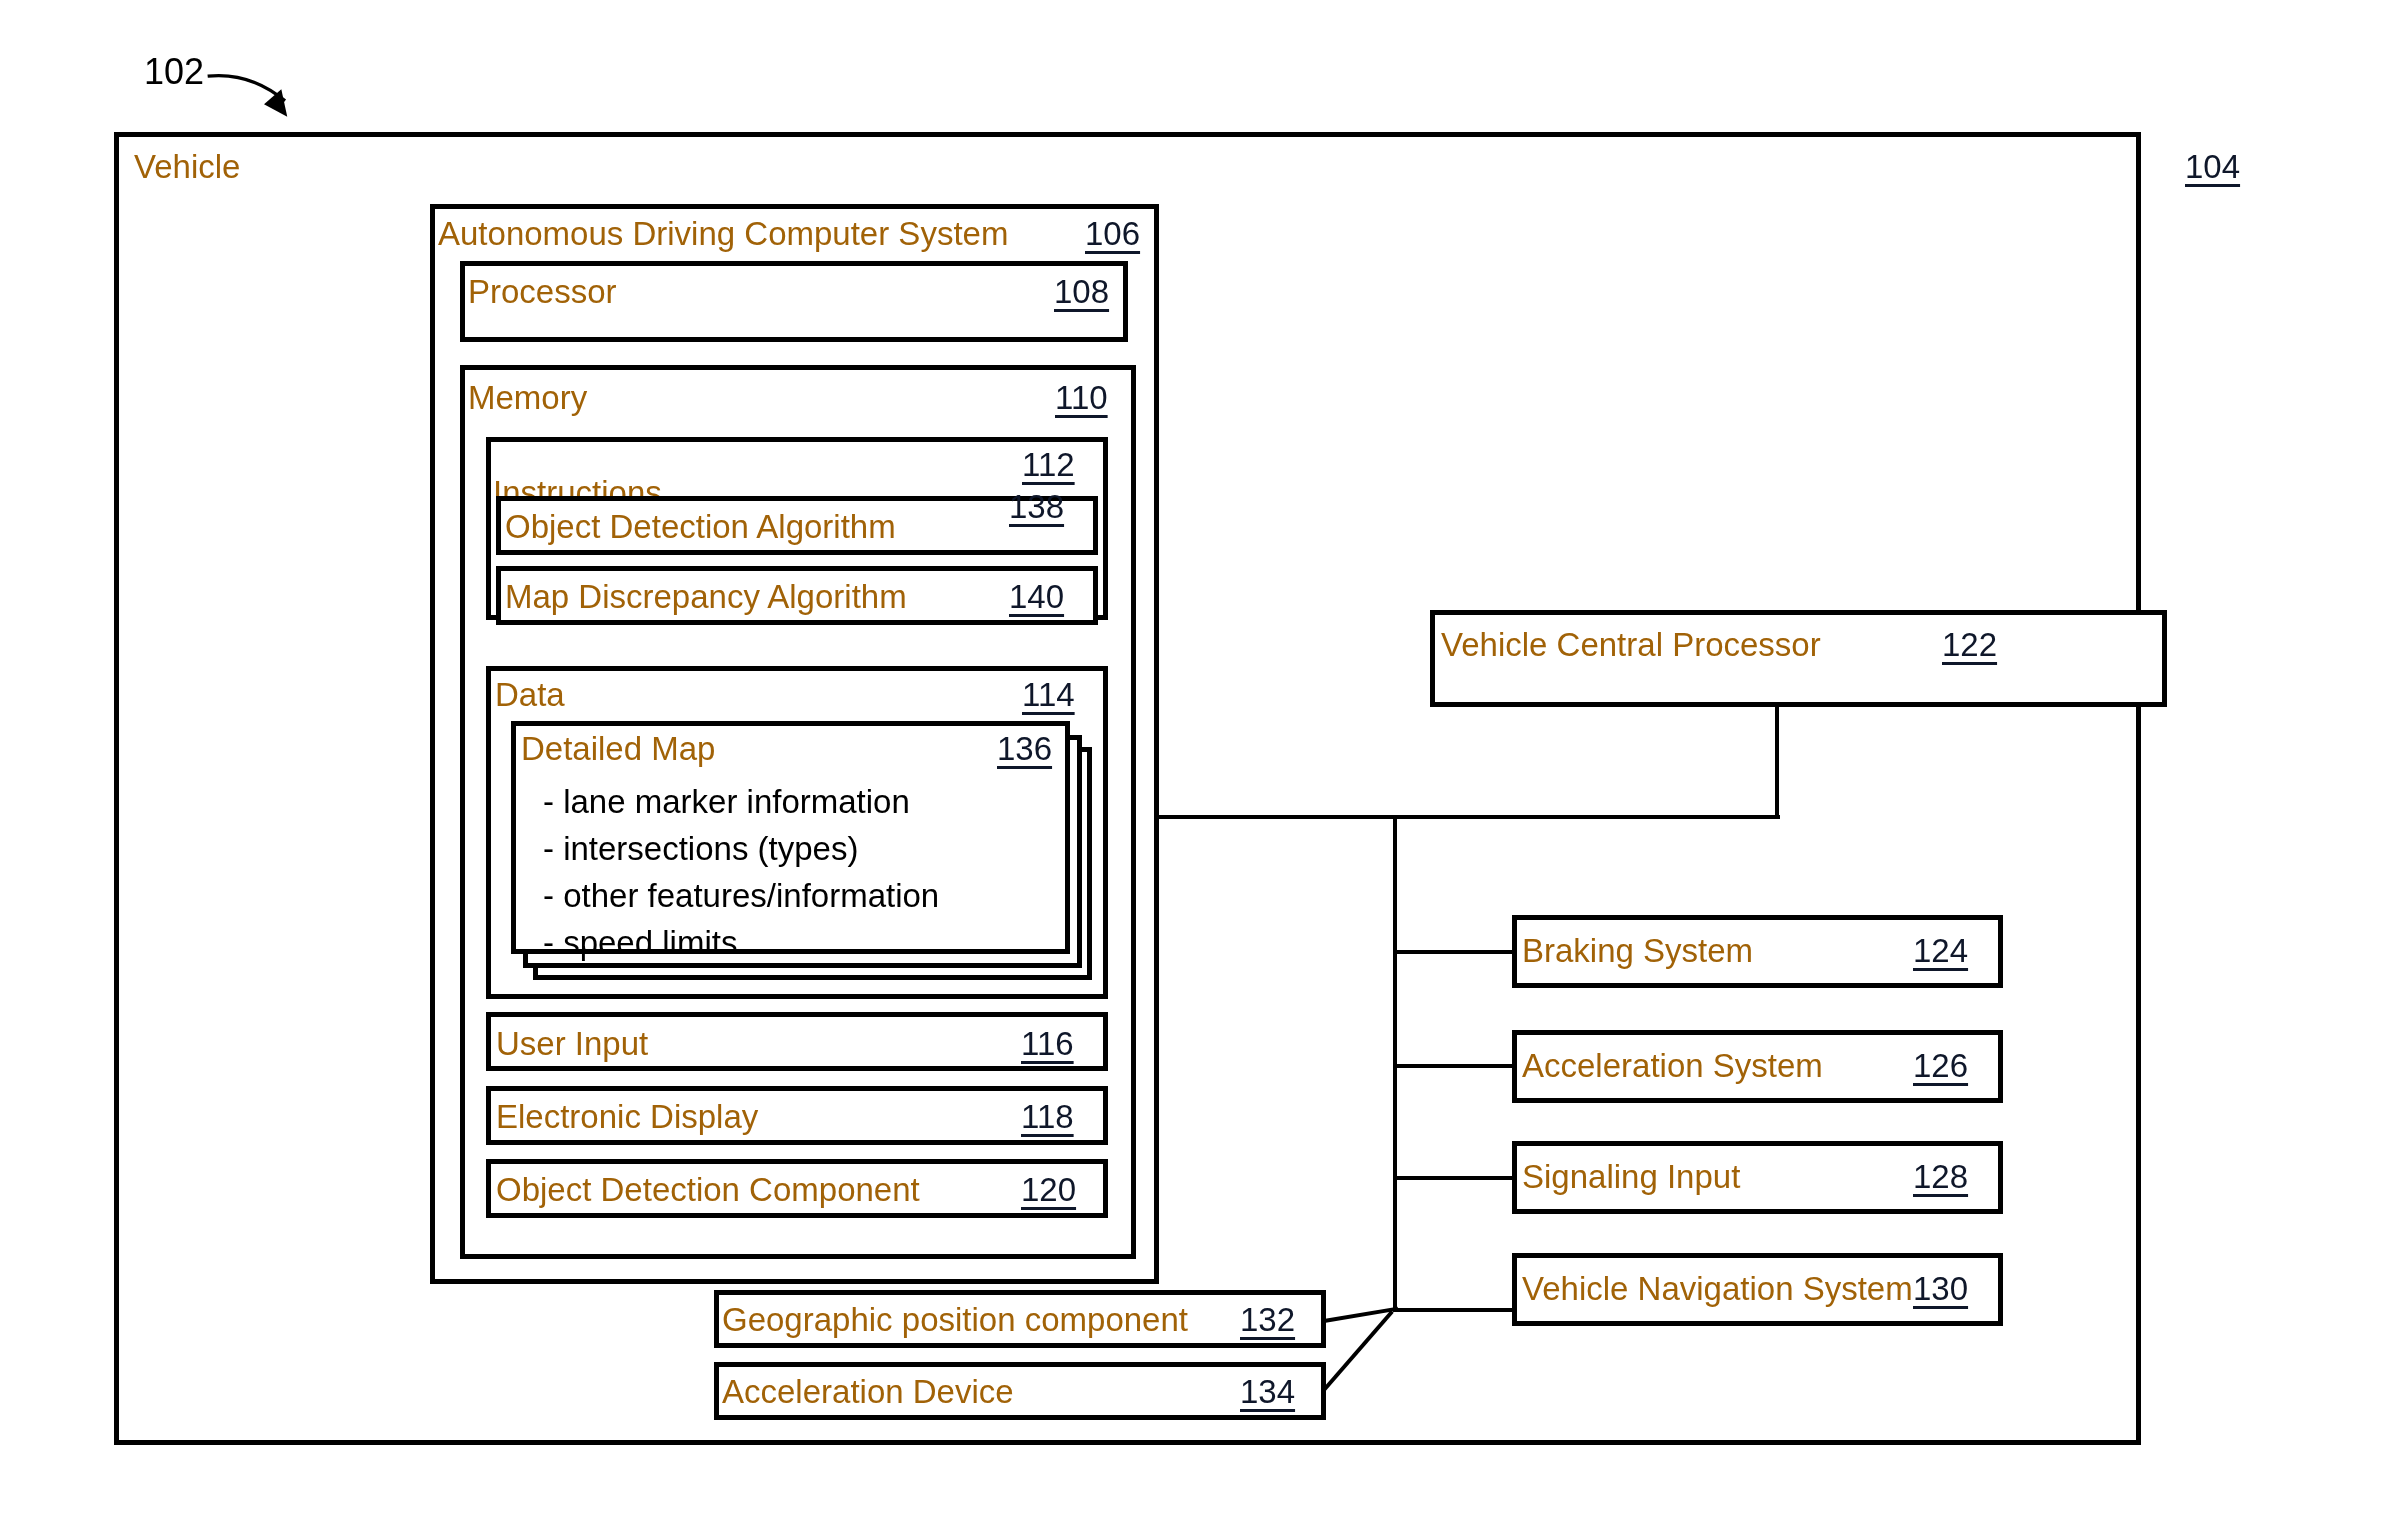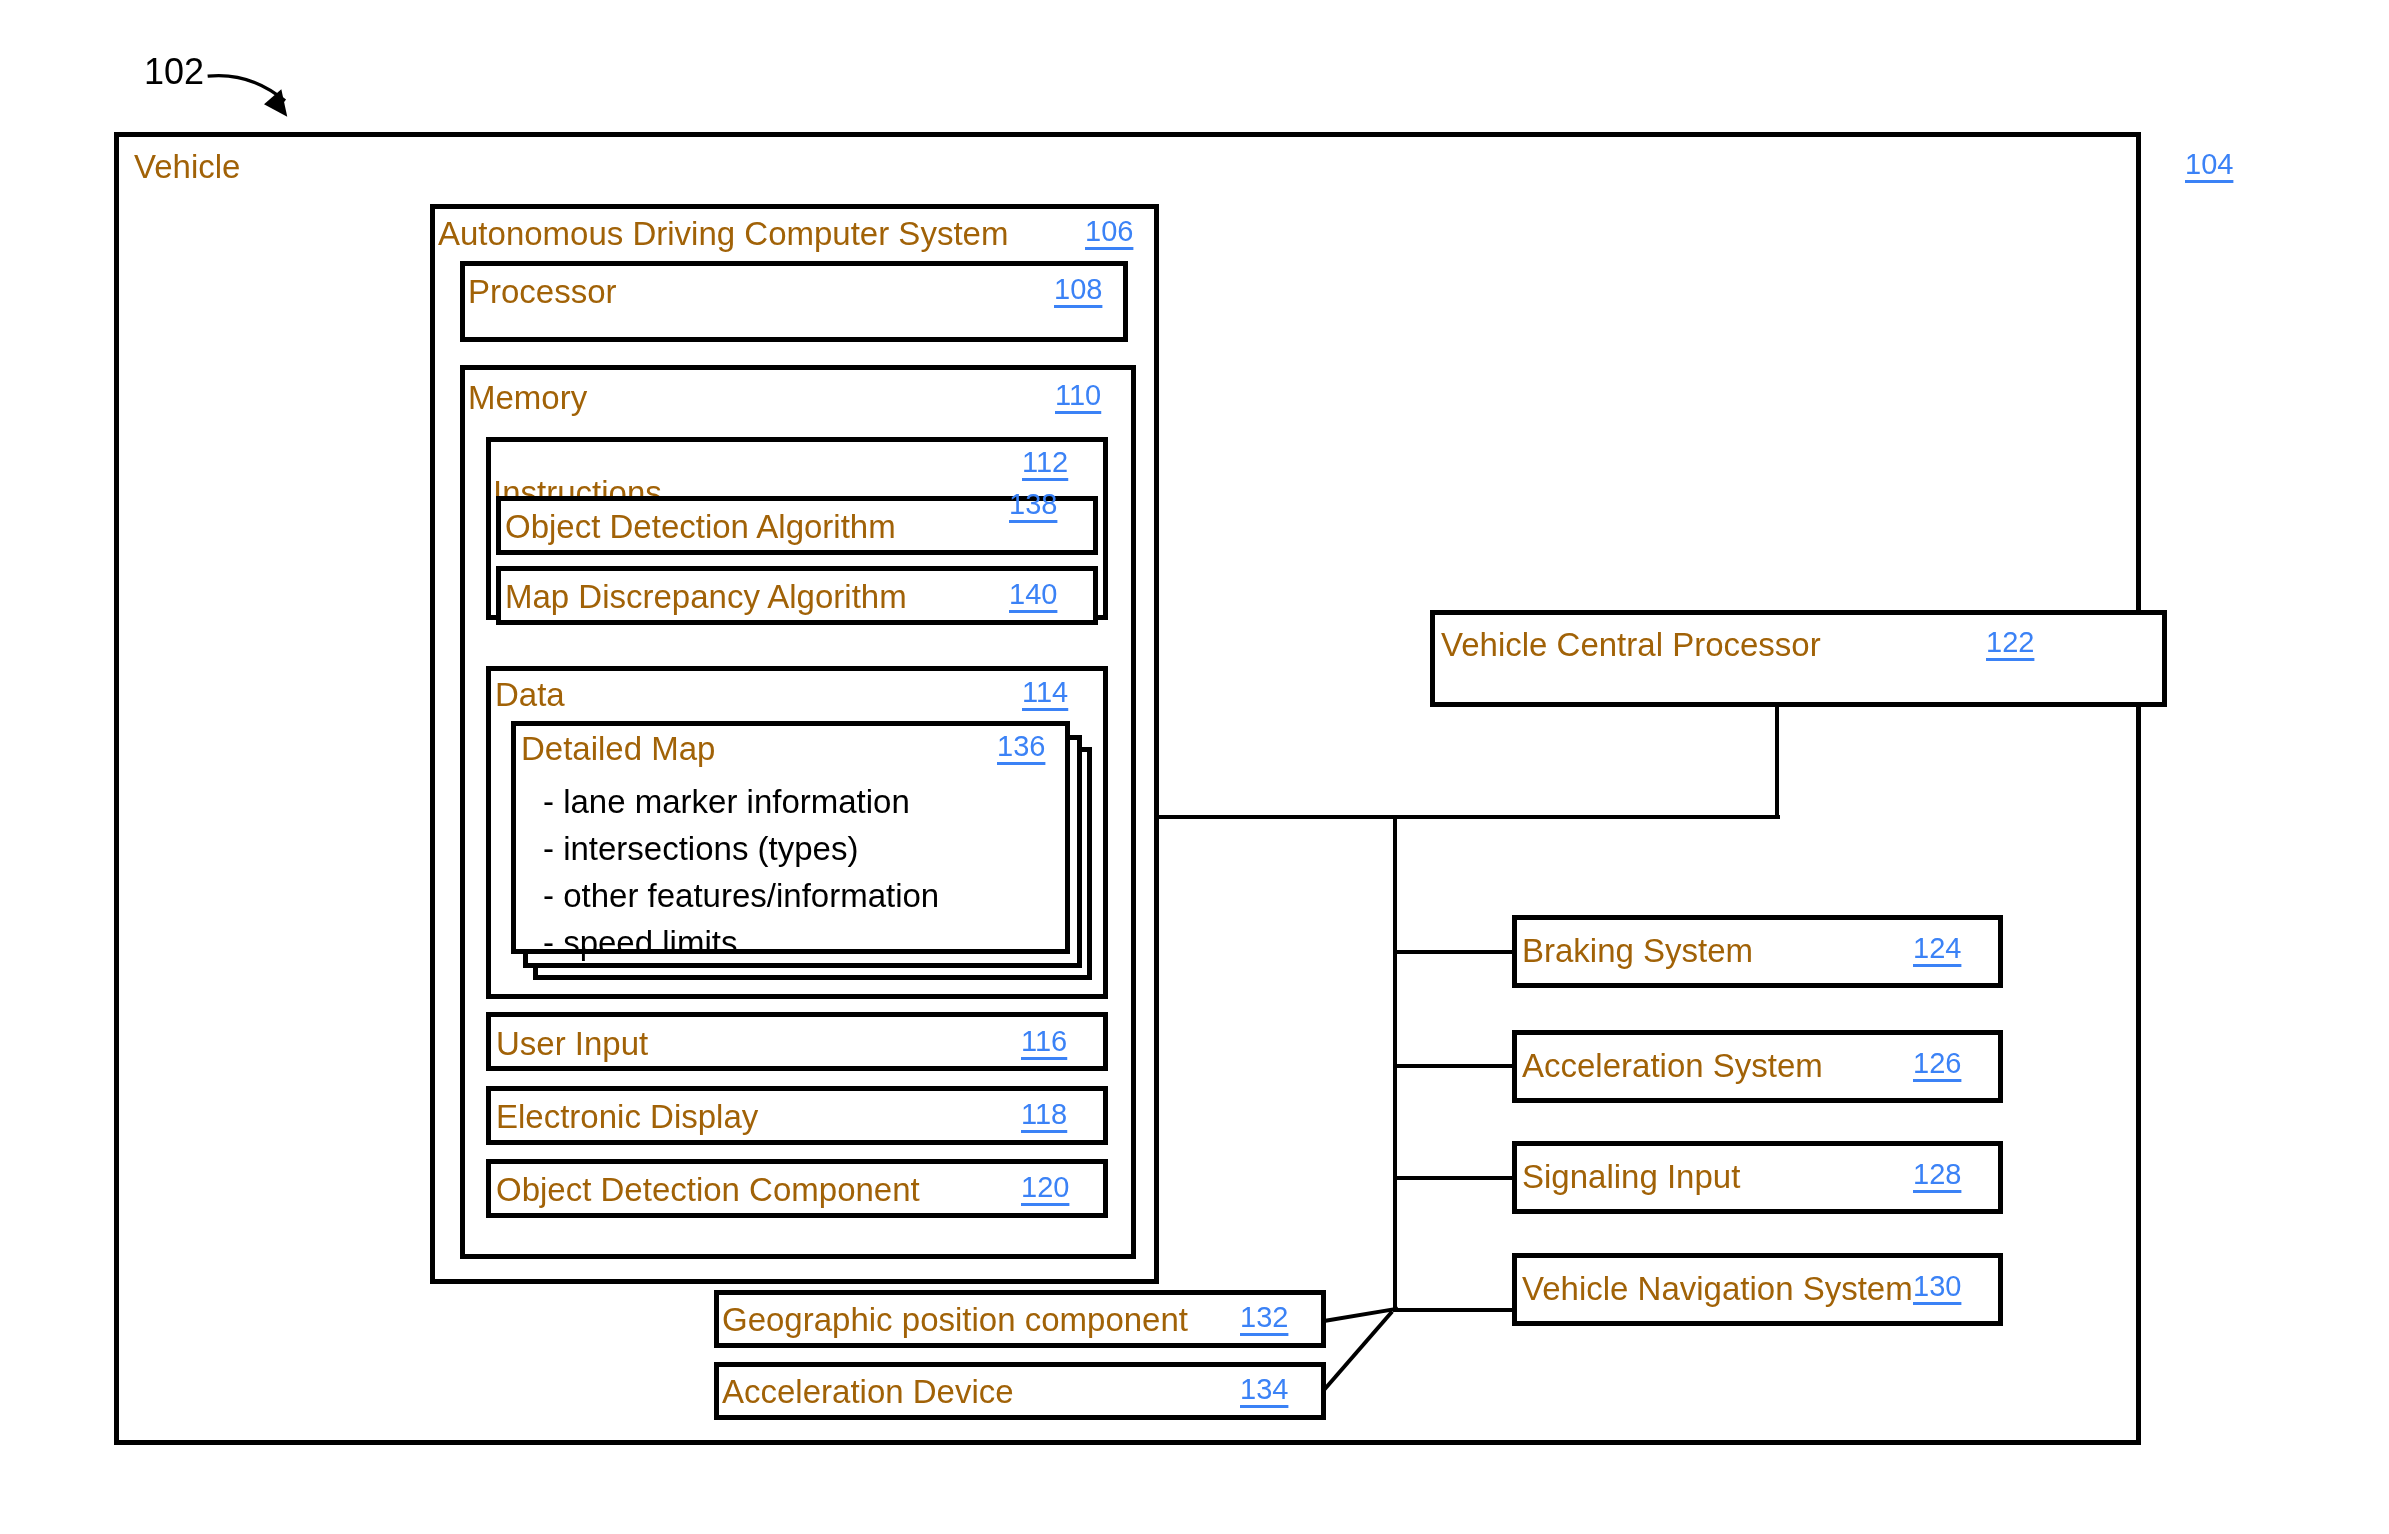--- a/index.html
+++ b/index.html
@@ -3,21 +3,21 @@
 <meta charset="utf-8">
 <style>
   html,body{margin:0;padding:0;background:#ffffff;}
   body{font-family:"Liberation Sans", sans-serif;color:#000;}
   #stage{position:relative;width:2389px;height:1534px;background:#fff;overflow:hidden;}
 
   .bx{position:absolute;box-sizing:border-box;background:#fff;border:5px solid #000;}
   .bx.outer{border-width:5.8px;}
 
   .lbl{position:absolute;white-space:nowrap;font-size:33px;line-height:1;color:#a16207;}
-  .num{position:absolute;white-space:nowrap;font-size:29px;line-height:1;color:#3b82f6;
+  .num{position:absolute;white-space:nowrap;font-size:33px;line-height:1;color:#0f172a;
        text-decoration:underline;text-underline-offset:5.8px;text-decoration-thickness:3.3px;}
 
   .bullets{position:absolute;font-size:33px;line-height:47px;white-space:nowrap;}
   .bullets div{white-space:nowrap;}
 
   .hline{position:absolute;background:#000;height:4.1px;}
   .vline{position:absolute;background:#000;width:4.1px;}
   .diag{position:absolute;transform-origin:0 50%;background:#000;height:4.1px;}
 
   .reftag{position:absolute;font-size:36px;color:#000;}
@@ -85,21 +85,21 @@
   <div class="bx" style="left:486px;top:1086px;width:622px;height:59px;"></div>
   <div class="lbl" style="left:496px;top:1100px;">Electronic Display</div>
   <div class="num" style="left:1021px;top:1100px;">118</div>
 
   <div class="bx" style="left:486px;top:1159px;width:622px;height:59px;"></div>
   <div class="lbl" style="left:496px;top:1173px;">Object Detection Component</div>
   <div class="num" style="left:1021px;top:1173px;">120</div>
 
   <div class="bx" style="left:1430px;top:610px;width:737px;height:97px;"></div>
   <div class="lbl" style="left:1441px;top:628px;">Vehicle Central Processor</div>
-  <div class="num" style="left:1986px;top:628px;">122</div>
+  <div class="num" style="left:1942px;top:628px;">122</div>
 
   <div class="bx" style="left:1512px;top:915px;width:491px;height:73px;"></div>
   <div class="lbl" style="left:1522px;top:934px;">Braking System</div>
   <div class="num" style="left:1913px;top:934px;">124</div>
 
   <div class="bx" style="left:1512px;top:1030px;width:491px;height:73px;"></div>
   <div class="lbl" style="left:1522px;top:1049px;">Acceleration System</div>
   <div class="num" style="left:1913px;top:1049px;">126</div>
 
   <div class="bx" style="left:1512px;top:1141px;width:491px;height:73px;"></div>

